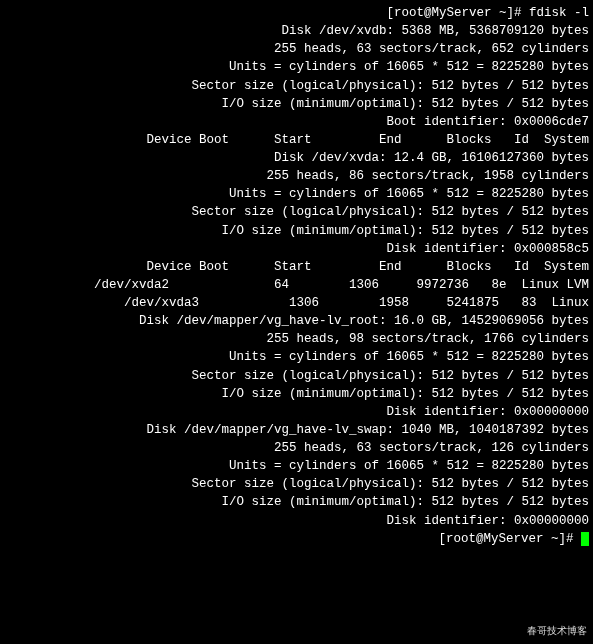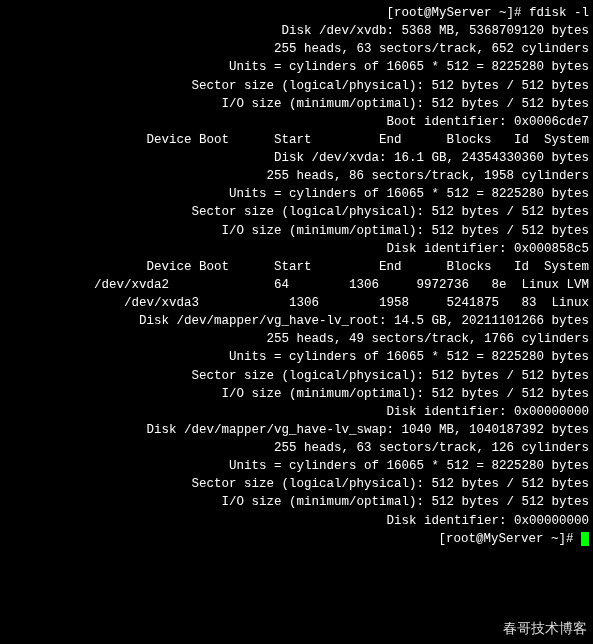--- a/index.html
+++ b/index.html
@@ -23,53 +23,53 @@
     height: 14px;
     background: #00ff00;
     vertical-align: text-bottom;
   }
   .watermark {
     position: absolute;
     bottom: 6px;
     right: 6px;
     color: #ddd;
     font-family: "Microsoft YaHei", sans-serif;
-    font-size: 14px;
+    font-size: 10px;
     text-shadow: 0 0 2px #000;
     pointer-events: none;
   }
 </style>
 </head>
 <body>
 
 <div>
 <div class="line"><span>[root@MyServer ~]# </span><span>fdisk -l</span></div>
 <div class="line"></div>
 <div class="line">Disk /dev/xvdb: 5368 MB, 5368709120 bytes</div>
 <div class="line">255 heads, 63 sectors/track, 652 cylinders</div>
 <div class="line">Units = cylinders of 16065 * 512 = 8225280 bytes</div>
 <div class="line">Sector size (logical/physical): 512 bytes / 512 bytes</div>
 <div class="line">I/O size (minimum/optimal): 512 bytes / 512 bytes</div>
 <div class="line">Boot identifier: 0x0006cde7</div>
 <div class="line"></div>
 <div class="line">   Device Boot      Start         End      Blocks   Id  System</div>
 <div class="line"></div>
-<div class="line">Disk /dev/xvda: 16.1 GB, 24354330360 bytes</div>
+<div class="line">Disk /dev/xvda: 12.4 GB, 16106127360 bytes</div>
 <div class="line">255 heads, 86 sectors/track, 1958 cylinders</div>
 <div class="line">Units = cylinders of 16065 * 512 = 8225280 bytes</div>
 <div class="line">Sector size (logical/physical): 512 bytes / 512 bytes</div>
 <div class="line">I/O size (minimum/optimal): 512 bytes / 512 bytes</div>
 <div class="line">Disk identifier: 0x000858c5</div>
 <div class="line"></div>
 <div class="line">   Device Boot      Start         End      Blocks   Id  System</div>
 <div class="line">/dev/xvda2              64        1306     9972736   8e  Linux LVM</div>
 <div class="line">/dev/xvda3            1306        1958     5241875   83  Linux</div>
 <div class="line"></div>
-<div class="line">Disk /dev/mapper/vg_have-lv_root: 14.5 GB, 20211101266 bytes</div>
-<div class="line">255 heads, 49 sectors/track, 1766 cylinders</div>
+<div class="line">Disk /dev/mapper/vg_have-lv_root: 16.0 GB, 14529069056 bytes</div>
+<div class="line">255 heads, 98 sectors/track, 1766 cylinders</div>
 <div class="line">Units = cylinders of 16065 * 512 = 8225280 bytes</div>
 <div class="line">Sector size (logical/physical): 512 bytes / 512 bytes</div>
 <div class="line">I/O size (minimum/optimal): 512 bytes / 512 bytes</div>
 <div class="line">Disk identifier: 0x00000000</div>
 <div class="line"></div>
 <div class="line"></div>
 <div class="line">Disk /dev/mapper/vg_have-lv_swap: 1040 MB, 1040187392 bytes</div>
 <div class="line">255 heads, 63 sectors/track, 126 cylinders</div>
 <div class="line">Units = cylinders of 16065 * 512 = 8225280 bytes</div>
 <div class="line">Sector size (logical/physical): 512 bytes / 512 bytes</div>

